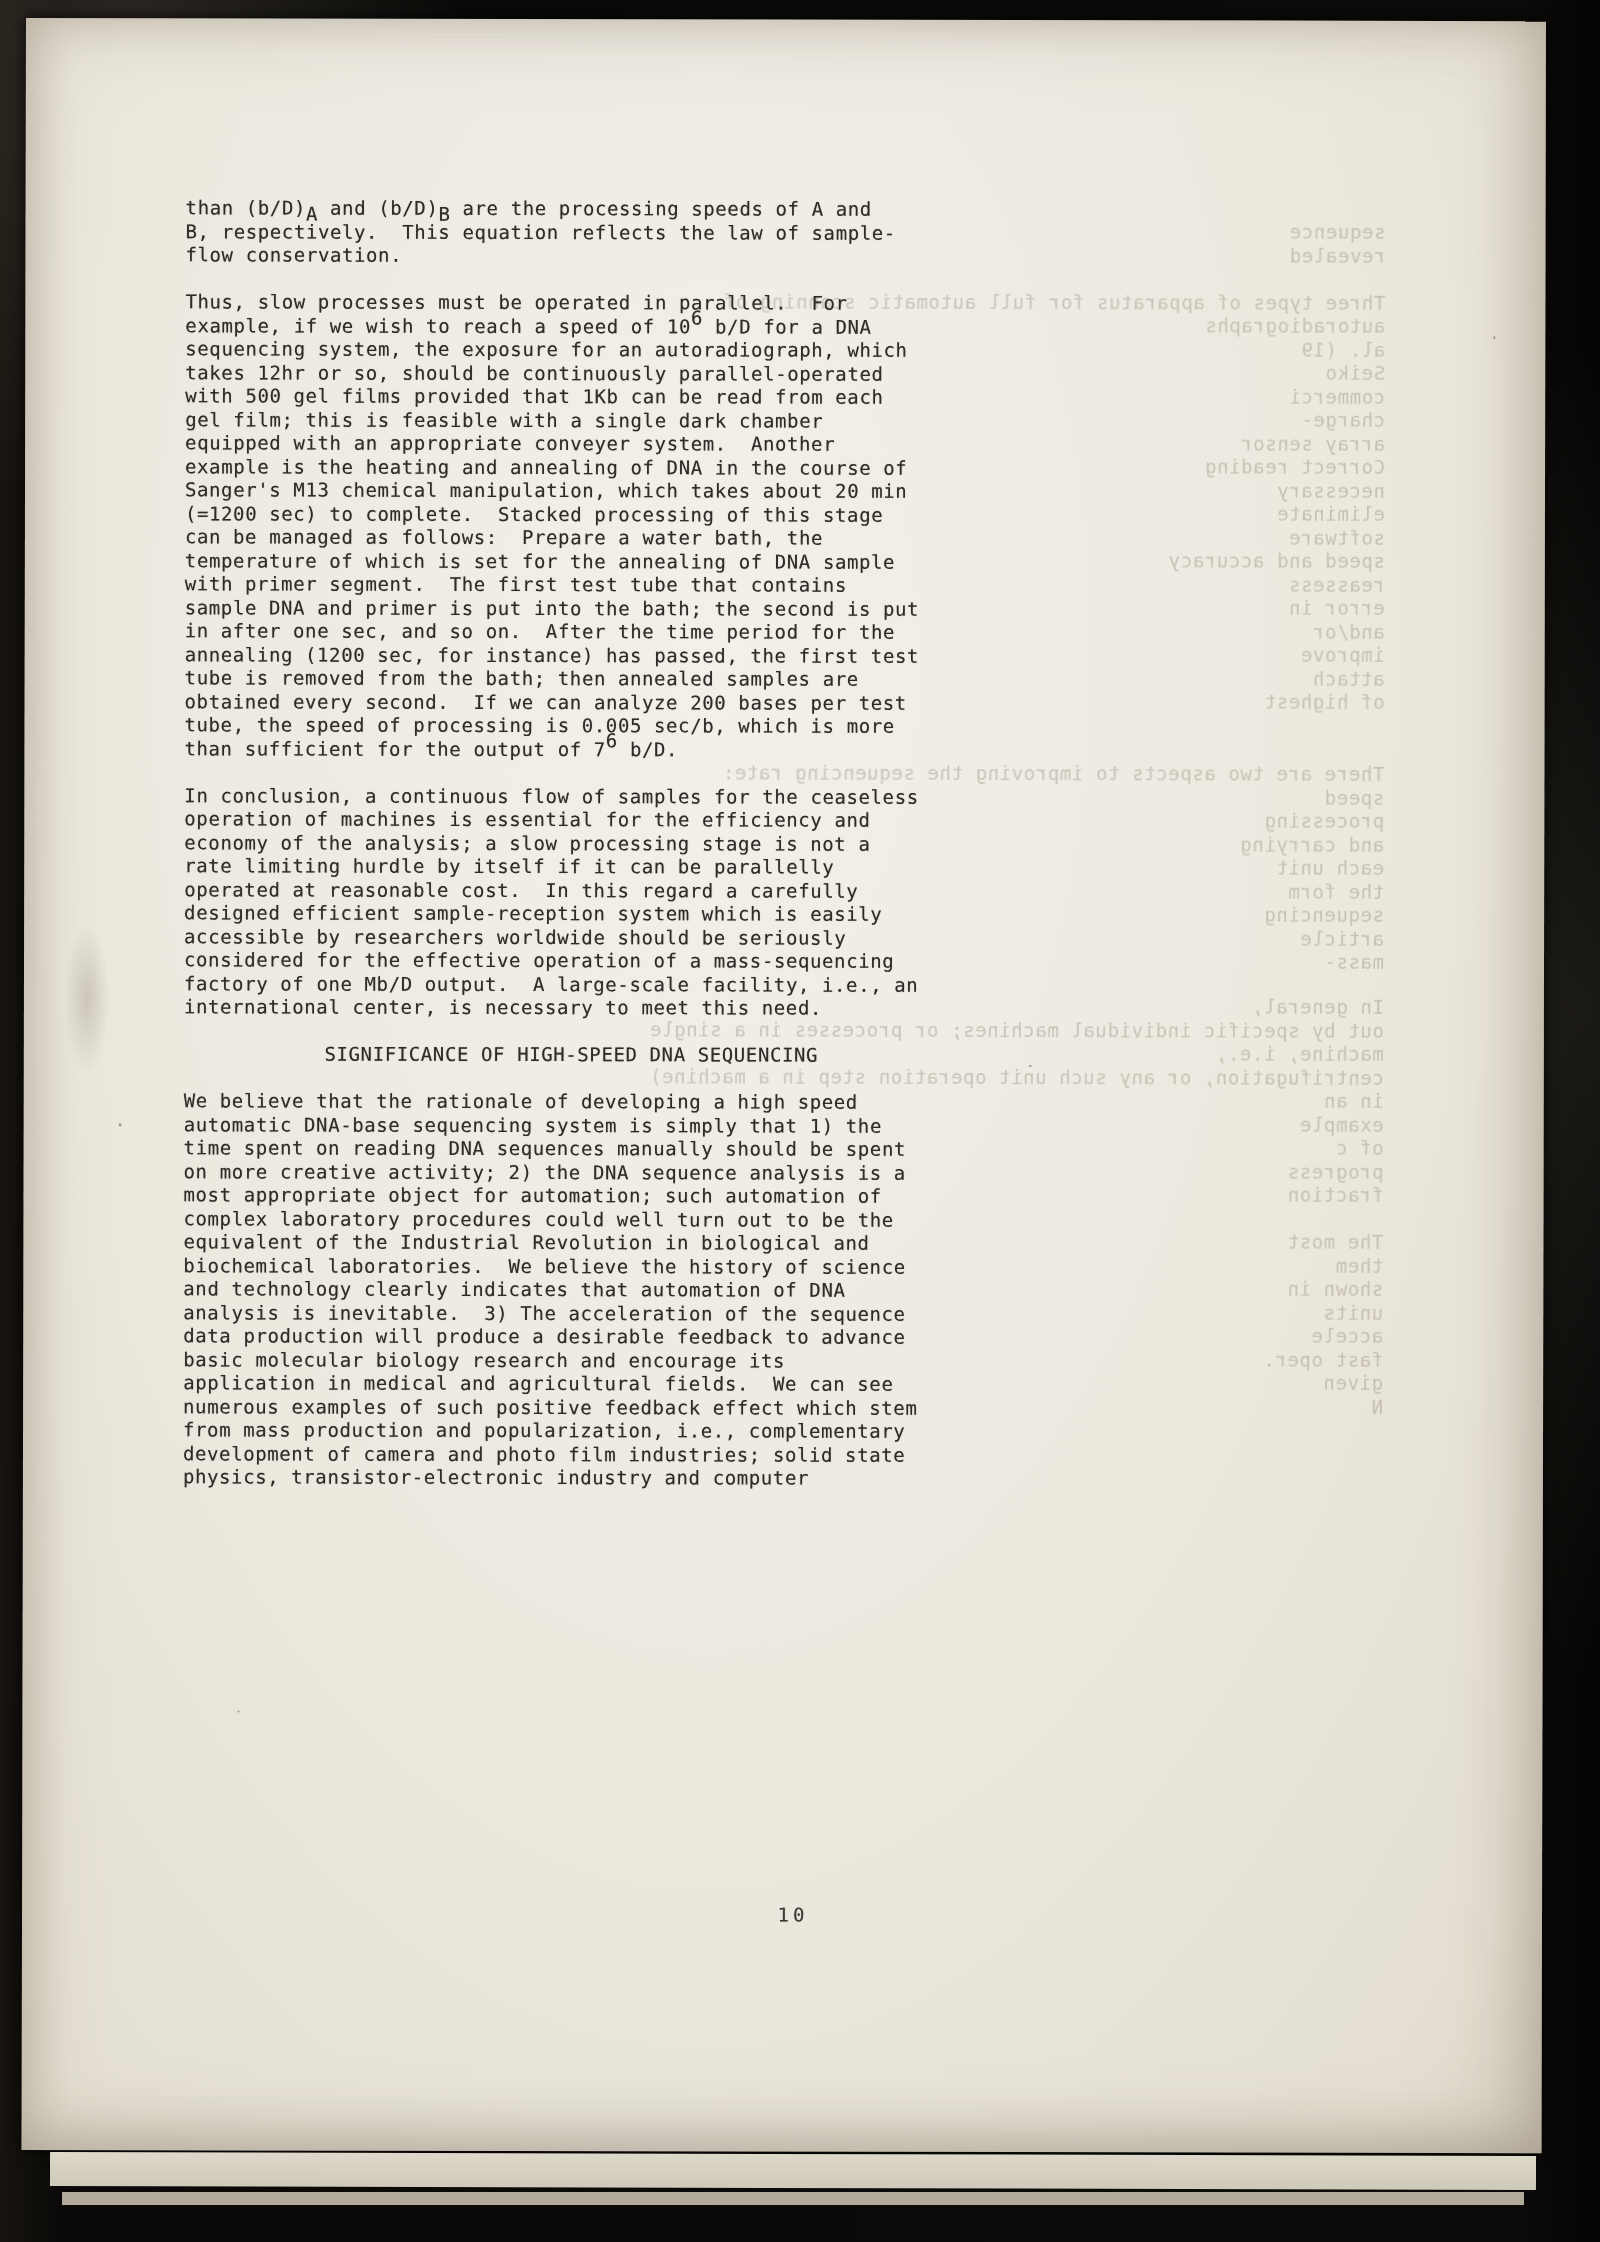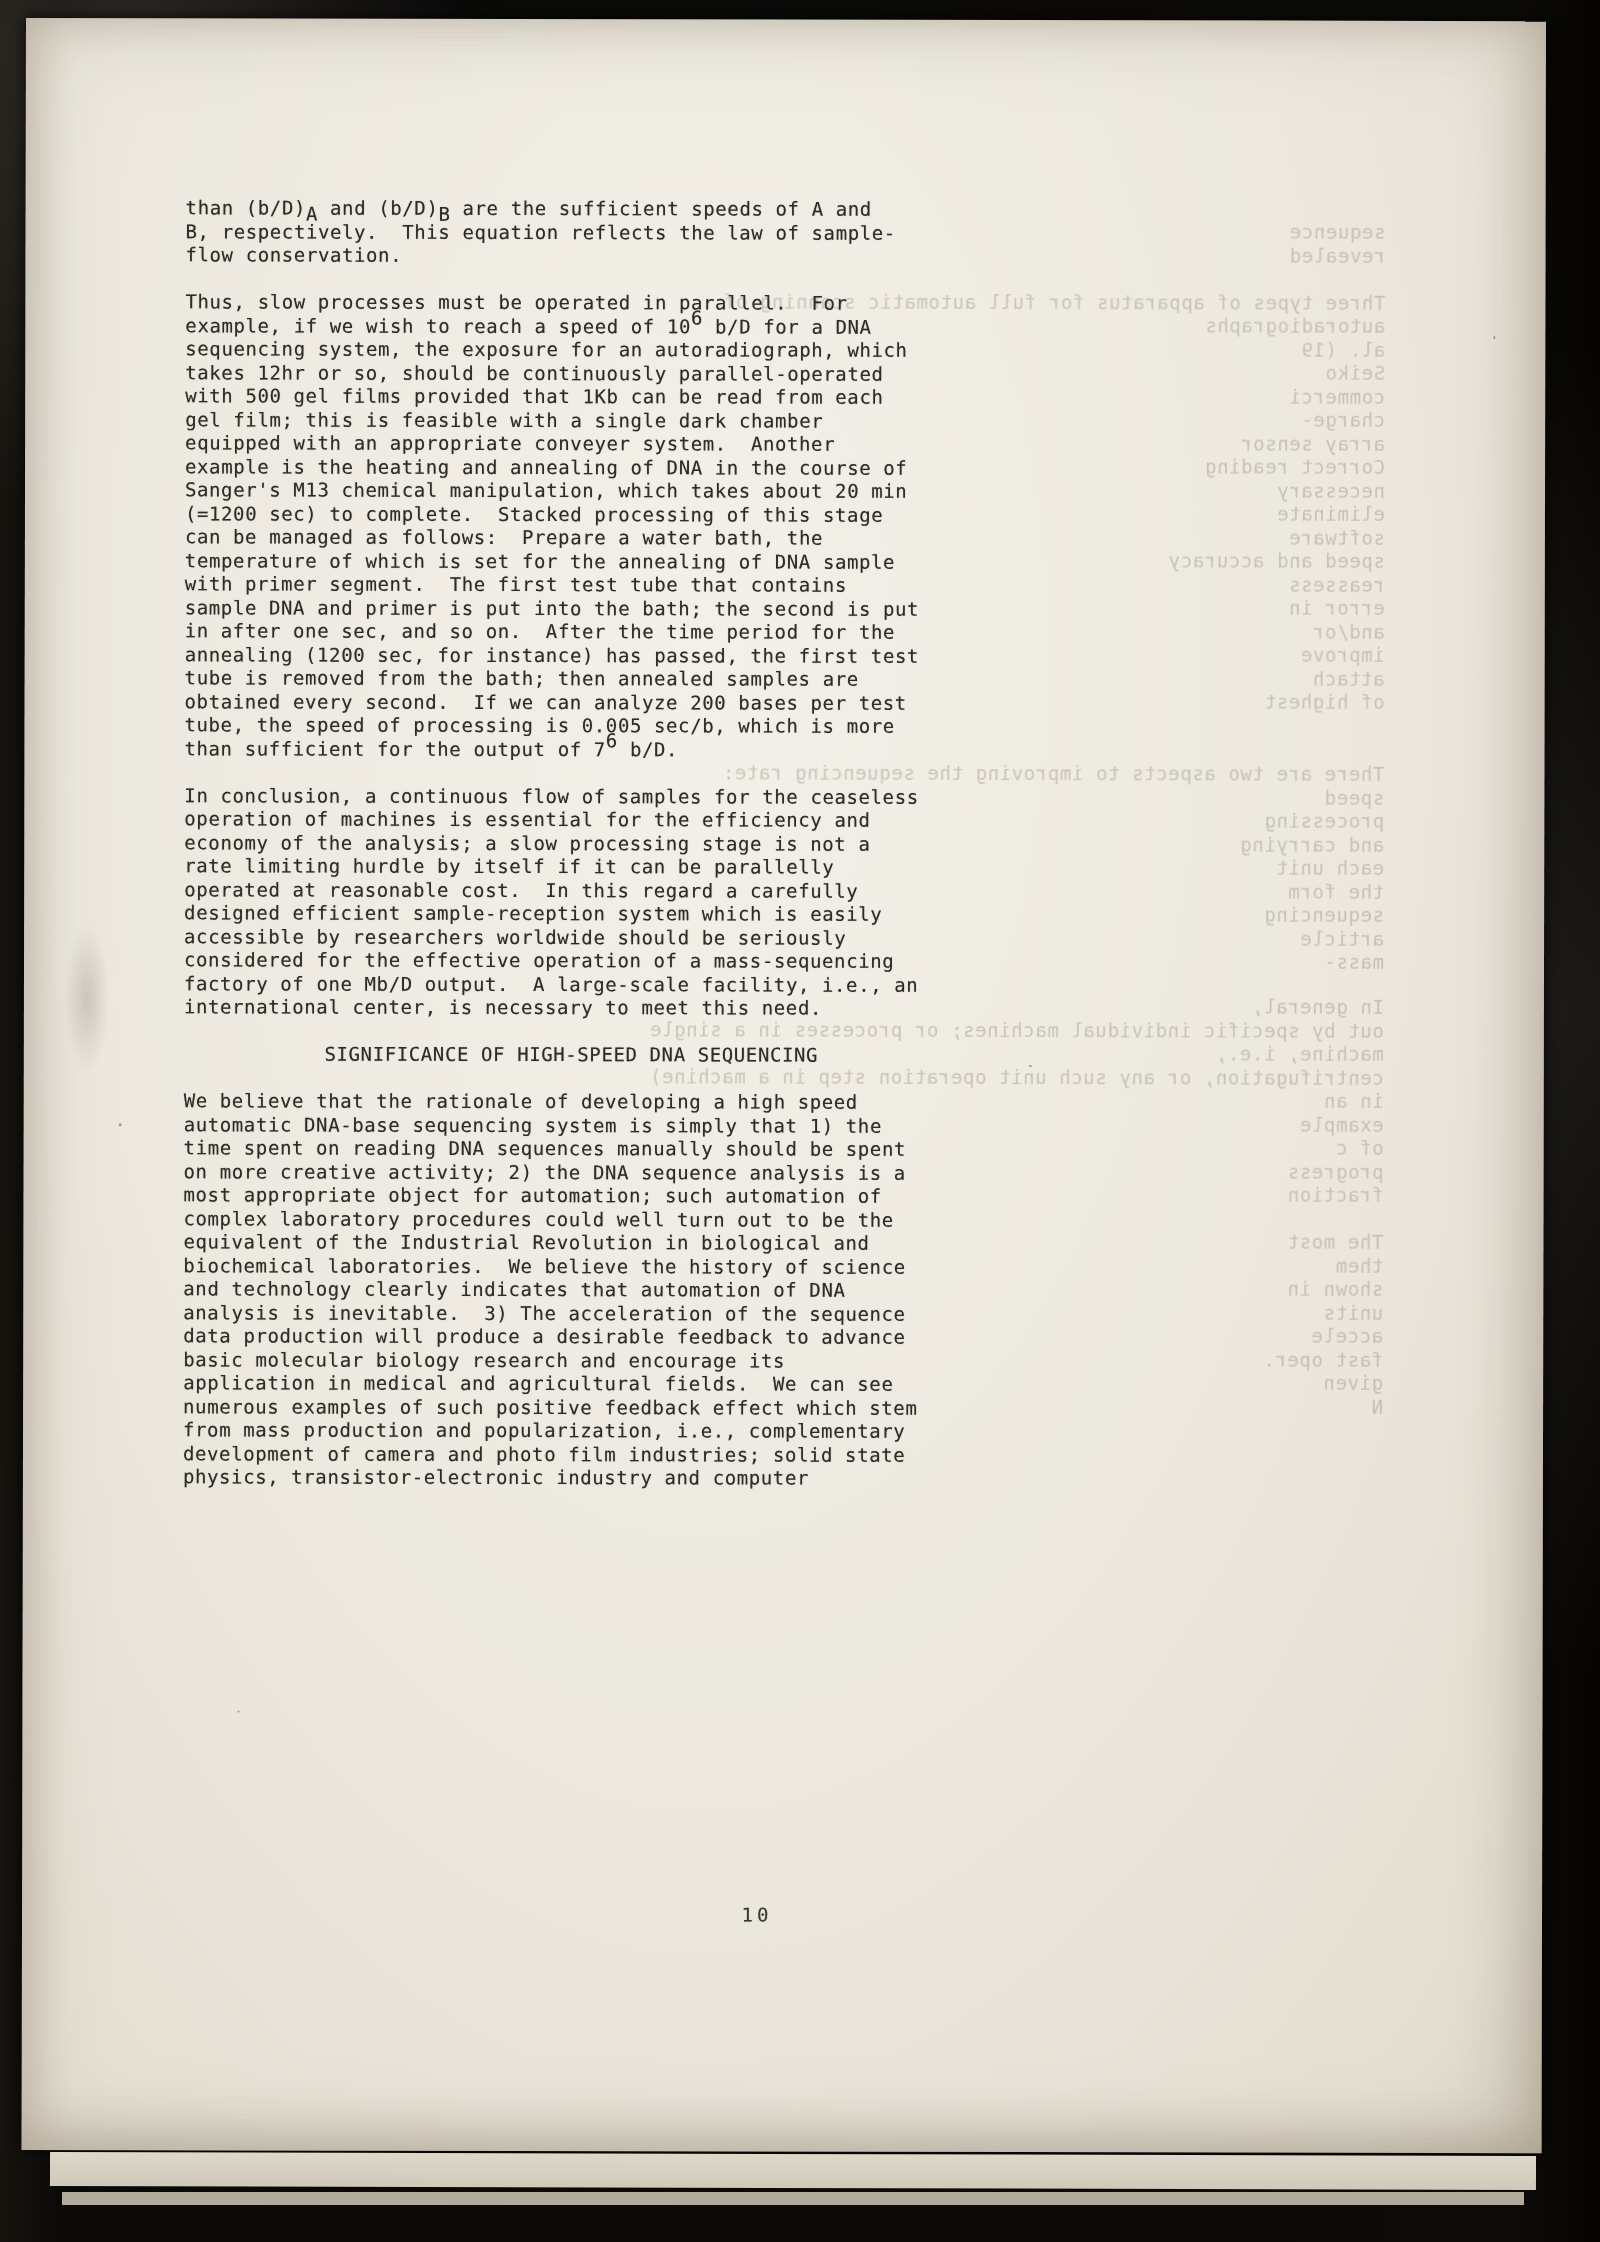--- a/index.html
+++ b/index.html
@@ -51,21 +51,21 @@
   .sup { position: relative; top: -0.45em; }
   .sub { position: relative; top: 0.3em; }
   .heading {
     text-align: center;
     font-size: 19px; line-height: 23.5px;
     letter-spacing: 0.6px;
     margin: 0 0 23.5px 0;
     white-space: pre;
   }
   .page-number {
-    position: absolute; left: 690px; top: 1884px; width: 90px;
+    position: absolute; left: 726px; top: 1884px; width: 90px;
     text-align: center;
     color: #3a3833;
     font-size: 19px; letter-spacing: 4px;
     text-shadow: 0 0 1px rgba(45,42,38,0.4);
     z-index: 3;
   }
   .ghost {
     position: absolute; left: 630px; width: 730px;
     color: #8b8272;
     opacity: 0.38;
@@ -146,21 +146,21 @@
         <div class="line">shown in</div>
         <div class="line">units</div>
         <div class="line">accele</div>
         <div class="line">fast oper.</div>
         <div class="line">given</div>
         <div class="line">N</div>
       </div>
 
     <div class="text-block">
       <div class="paragraph">
-          <div class="line"><span>than (b/D)</span><span class="sub">A</span><span> and (b/D)</span><span class="sub">B</span><span> are the sufficient speeds of A and</span></div>
+          <div class="line"><span>than (b/D)</span><span class="sub">A</span><span> and (b/D)</span><span class="sub">B</span><span> are the processing speeds of A and</span></div>
           <div class="line">B, respectively.  This equation reflects the law of sample-</div>
           <div class="line">flow conservation.</div>
         </div>
       <div class="paragraph">
           <div class="line">Thus, slow processes must be operated in parallel.  For</div>
           <div class="line"><span>example, if we wish to reach a speed of 10</span><span class="sup">6</span><span> b/D for a DNA</span></div>
           <div class="line">sequencing system, the exposure for an autoradiograph, which</div>
           <div class="line">takes 12hr or so, should be continuously parallel-operated</div>
           <div class="line">with 500 gel films provided that 1Kb can be read from each</div>
           <div class="line">gel film; this is feasible with a single dark chamber</div>

